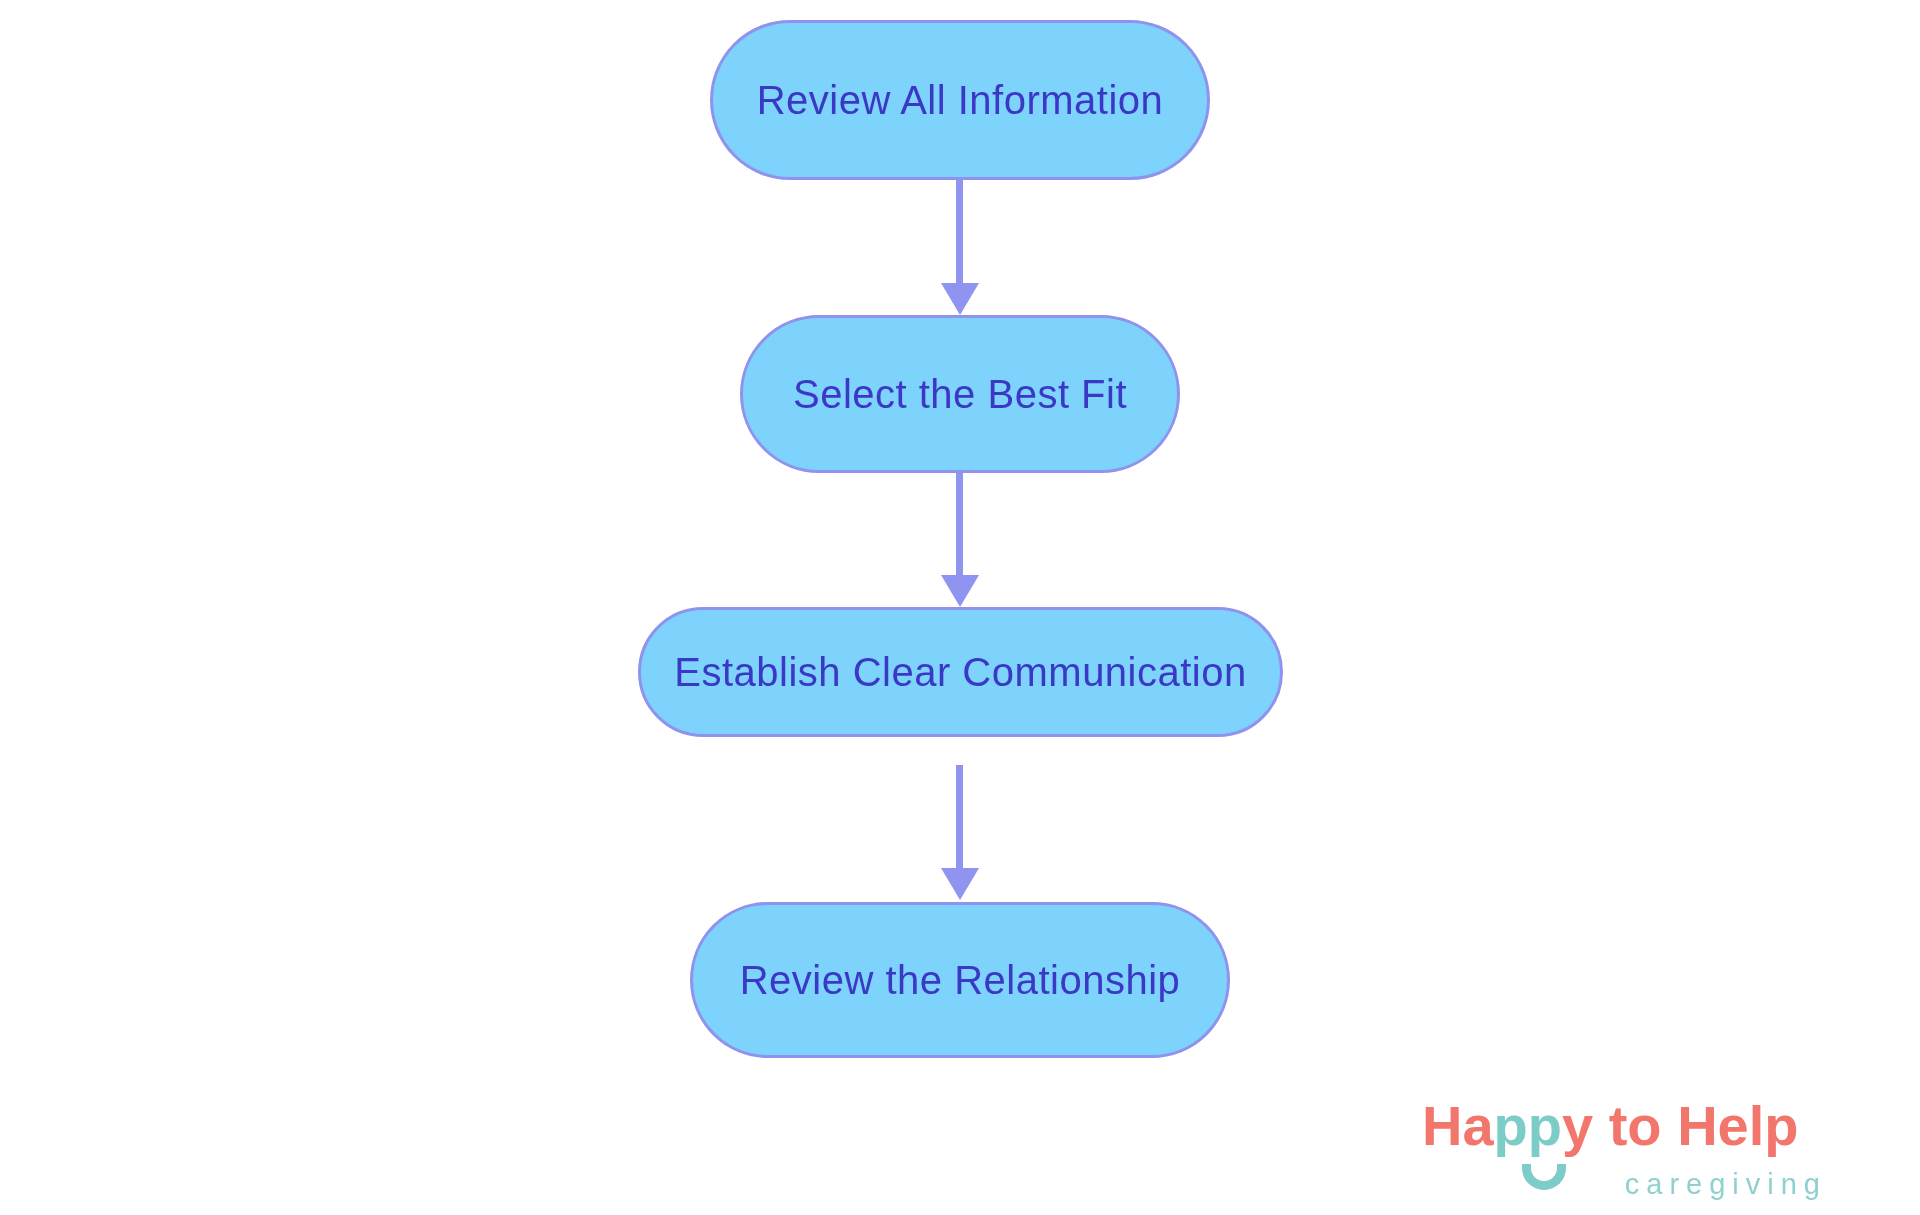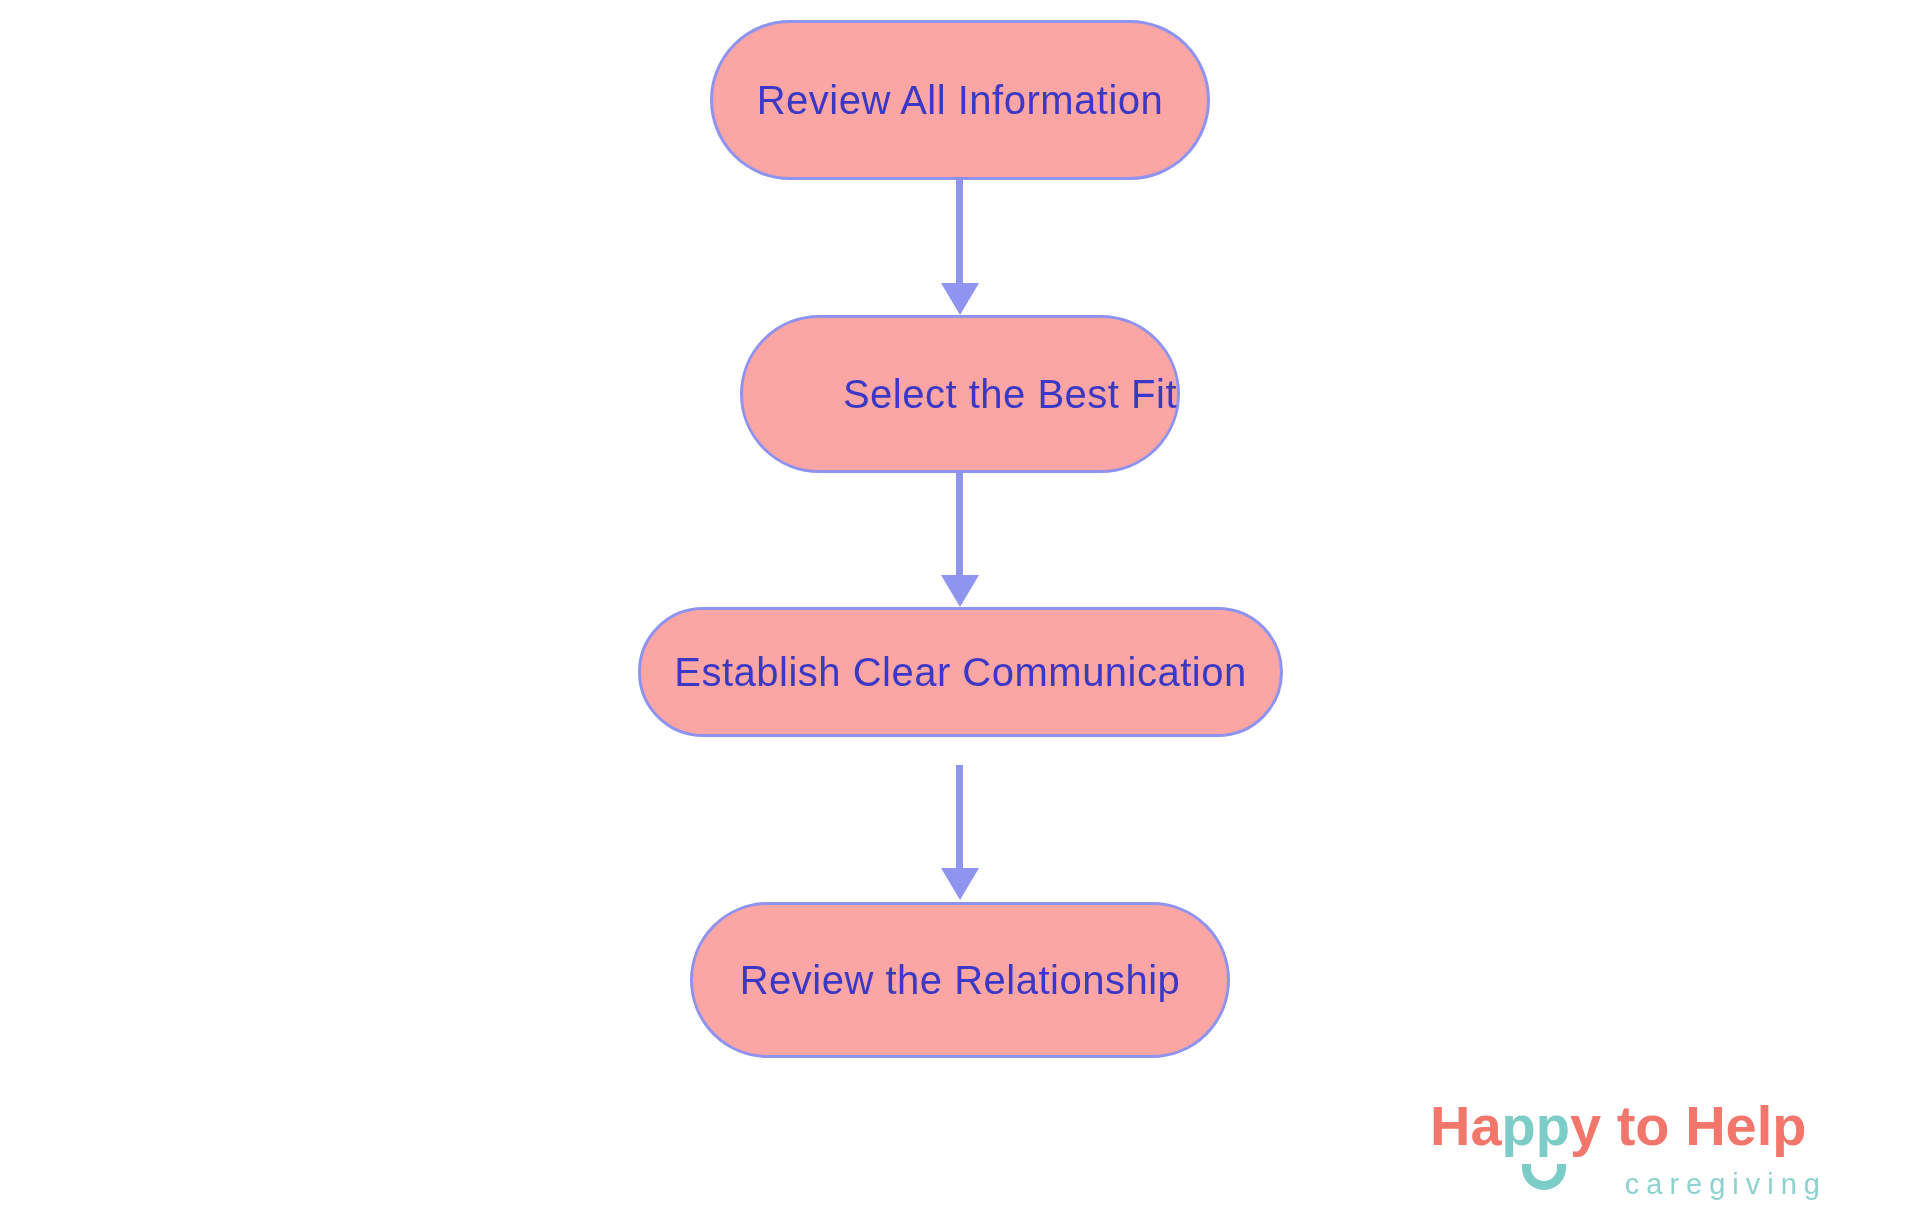--- a/index.html
+++ b/index.html
@@ -13,33 +13,33 @@
     height: 1215px;
     background: #ffffff;
     overflow: hidden;
     font-family: "Liberation Sans", sans-serif;
   }
 
   
   .flow-node {
     position: absolute;
     box-sizing: border-box;
-    background: #fca5a5;
+    background: #7dd3fc;
     border: 3px solid #8f93ee;
     border-radius: 80px;
     display: flex;
     align-items: center;
     justify-content: center;
     color: #3a38c4;
     font-size: 40px;
     letter-spacing: 0.5px;
     white-space: nowrap;
   }
   #node-1 { left: 710px; top:  20px; width: 500px; height: 160px; }
-  #node-2 { left: 740px; top: 315px; width: 440px; height: 158px; justify-content: flex-end; }
+  #node-2 { left: 740px; top: 315px; width: 440px; height: 158px; }
   #node-3 { left: 638px; top: 607px; width: 645px; height: 130px; }
   #node-4 { left: 690px; top: 902px; width: 540px; height: 156px; }
 
   
   .arrow { position: absolute; left: 0; top: 0; }
   .arrow .shaft {
     position: absolute;
     width: 7px;
     background: #8f94f0;
     left: 956px;
@@ -72,21 +72,20 @@
     position: absolute;
     left: 0;
     top: 0;
     width: 455px;
     font-size: 56px;
     font-weight: bold;
     letter-spacing: 0px;
     white-space: nowrap;
     color: #f2766b;
     line-height: 1;
-    margin-left: 8px;
   }
   .logo-coral { color: #f2766b; }
   .logo-teal  { color: #7cccc8; }
   .logo-smile {
     position: absolute;
     left: 100px;
     top: 66px;
     width: 44px;
     height: 26px;
     box-sizing: border-box;

